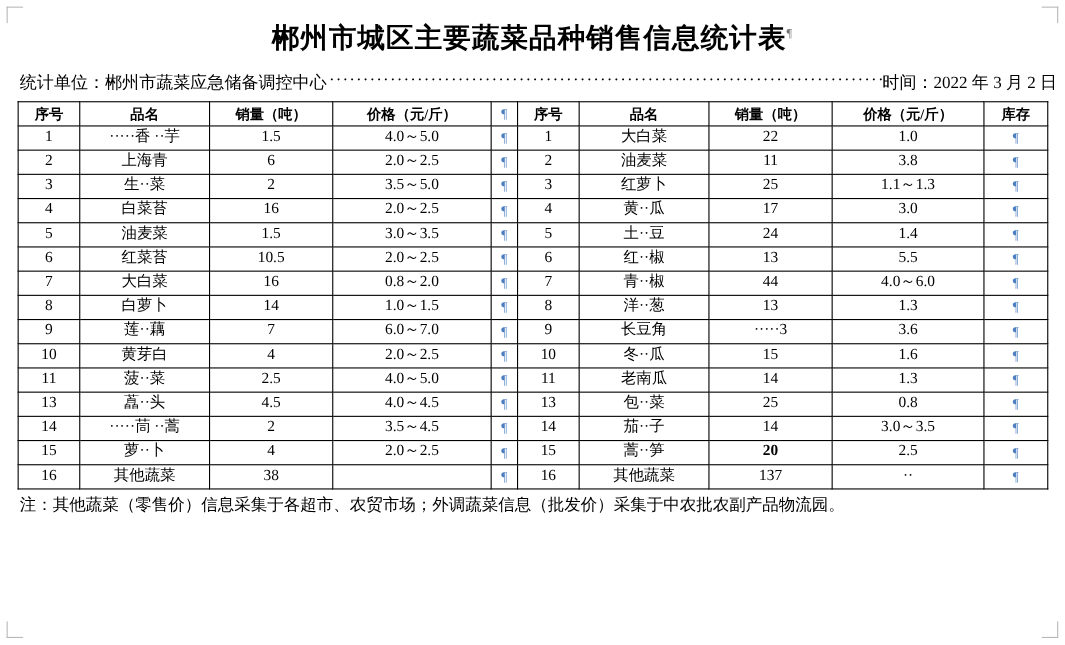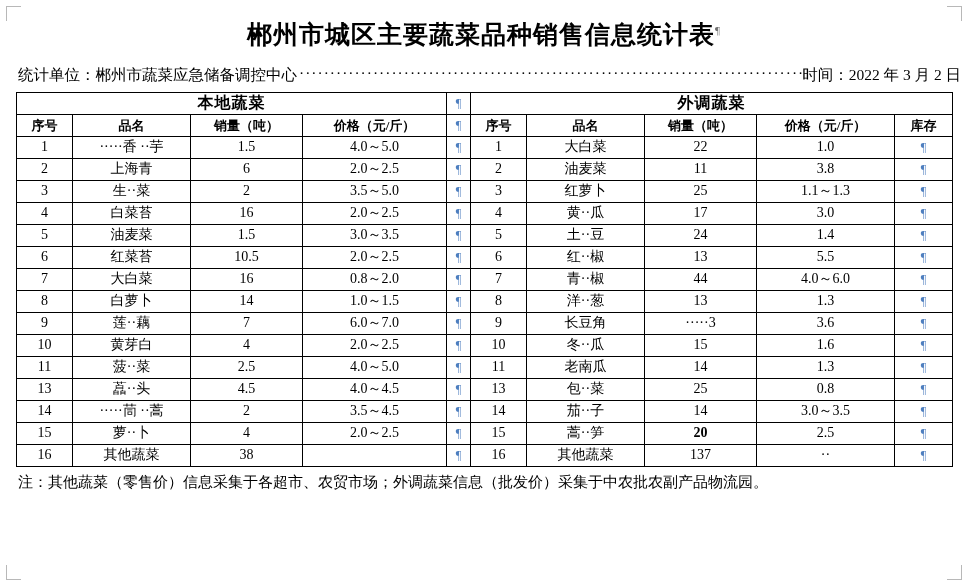--- a/index.html
+++ b/index.html
@@ -143,25 +143,20 @@
       <col style="width:144px">
       <col style="width:24px">
       <col style="width:56px">
       <col style="width:118px">
       <col style="width:112px">
       <col style="width:138px">
       <col style="width:58px">
     </colgroup>
     <tbody id="table-body">
         <tr>
-          <td class="grp-head" colspan="4">本地蔬菜</td>
-          <td class="spacer pilcrow-cell">¶</td>
-          <td class="grp-head" colspan="5">外调蔬菜</td>
-        </tr>
-        <tr>
           <td class="col-head">序号</td>
           <td class="col-head">品名</td>
           <td class="col-head">销量（吨）</td>
           <td class="col-head">价格（元/斤）</td>
           <td class="spacer pilcrow-cell">¶</td>
           <td class="col-head">序号</td>
           <td class="col-head">品名</td>
           <td class="col-head">销量（吨）</td>
           <td class="col-head">价格（元/斤）</td>
           <td class="col-head">库存</td>

